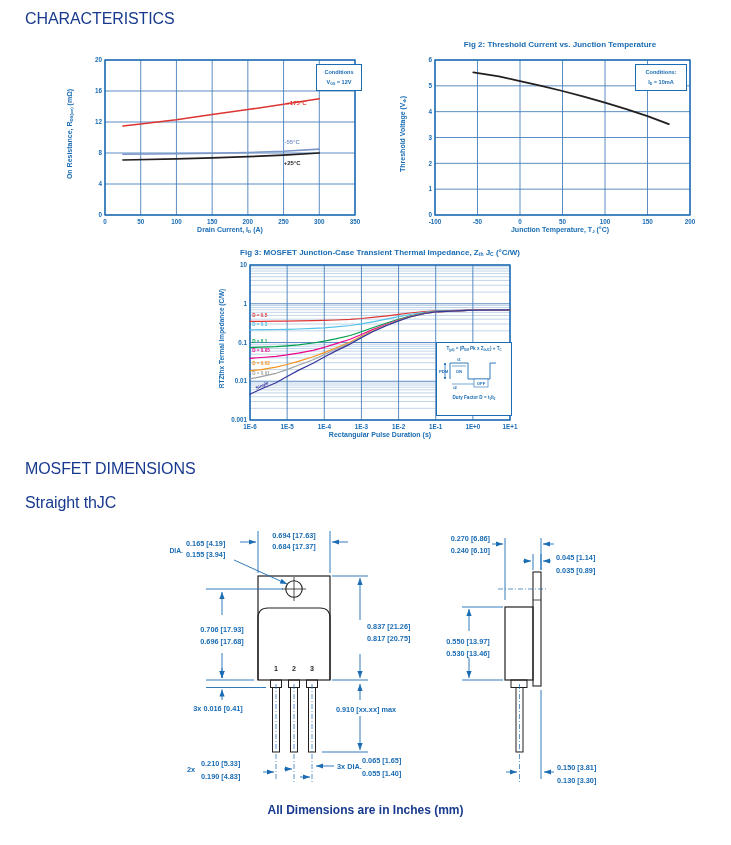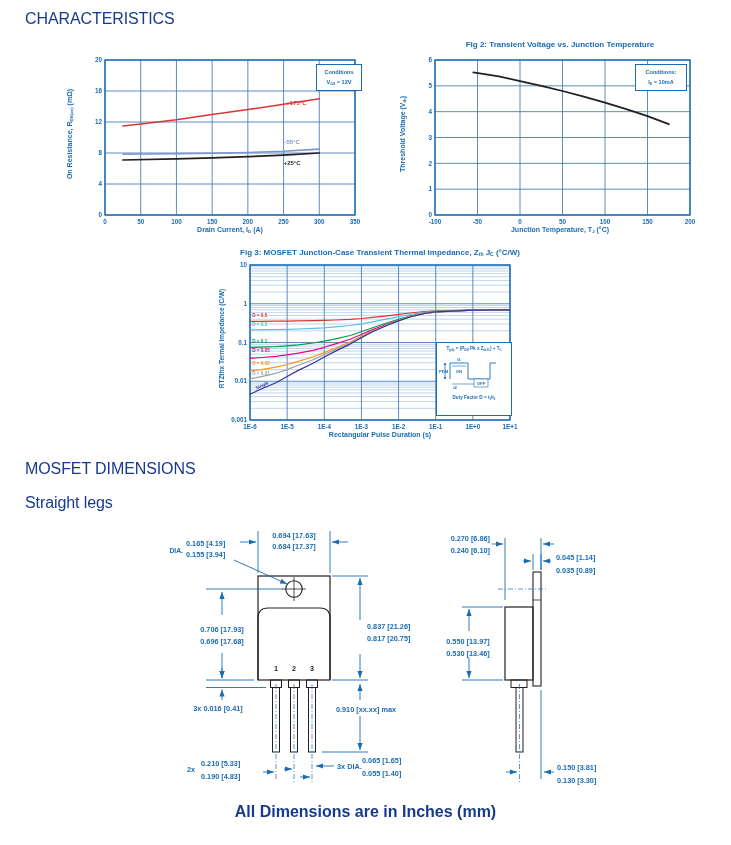--- a/index.html
+++ b/index.html
@@ -7,35 +7,35 @@
         font-family:"Liberation Sans",sans-serif;overflow:hidden;}
   .h1{position:absolute;font-weight:normal;font-size:16px;letter-spacing:-0.1px;}
   .figtitle{position:absolute;font-weight:bold;font-size:8px;text-align:center;white-space:nowrap;}
   .axlabel{position:absolute;font-weight:bold;font-size:7px;text-align:center;white-space:nowrap;}
   .vlabel{transform:rotate(-90deg);}
   .sub{font-size:0.62em;vertical-align:-0.22em;}
   .condbox{position:absolute;border:1px solid #1a6cb3;background:#fff;color:#1a6cb3;
            font-weight:bold;font-size:5.6px;text-align:center;line-height:1.7;padding-top:3px;box-sizing:border-box;}
   .inset{position:absolute;border:1px solid #1a6cb3;background:#fff;color:#1a6cb3;
          font-weight:bold;font-size:4.6px;text-align:center;box-sizing:border-box;padding-top:3px;}
-  .footer{position:absolute;left:0;width:731px;text-align:center;font-weight:bold;font-size:16px;}
+  .footer{position:absolute;left:0;width:731px;text-align:center;font-weight:bold;font-size:12px;}
   svg{position:absolute;}
   svg text.tick{font-family:"Liberation Sans",sans-serif;font-weight:bold;font-size:6.3px;fill:#1a6cb3;}
   svg text.clabel{font-family:"Liberation Sans",sans-serif;font-weight:bold;}
   svg text.dimtext{font-family:"Liberation Sans",sans-serif;font-weight:bold;font-size:7.3px;fill:#1a6cb3;}
   svg text.pin{font-family:"Liberation Sans",sans-serif;font-weight:bold;font-size:7.2px;fill:#231f20;}
 </style>
 </head>
 <body>
 
 <div class="page">
 
   <div class="h1" style="left:25px;top:10px;color:#183a8e">CHARACTERISTICS</div>
   <div class="h1" style="left:25px;top:460px;color:#183a8e">MOSFET DIMENSIONS</div>
-  <div class="h1" style="left:25px;top:494px;color:#183a8e">Straight legs</div>
+  <div class="h1" style="left:25px;top:494px;color:#183a8e">Straight thJC</div>
 
   <div class="axlabel vlabel" style="left:-15px;top:130px;width:170px;color:#1a6cb3"><span>On Resistance, R</span><span class="sub">DS(on)</span><span> (mΩ)</span></div>
   <svg id="fig1svg" style="left:85px;top:52px" width="290" height="185">
       <line x1="20" x2="20" y1="8" y2="163" stroke="#4a80bb" stroke-width="0.9"></line>
       <line x1="55.714285714285715" x2="55.714285714285715" y1="8" y2="163" stroke="#4a80bb" stroke-width="0.9"></line>
       <line x1="91.42857142857143" x2="91.42857142857143" y1="8" y2="163" stroke="#4a80bb" stroke-width="0.9"></line>
       <line x1="127.14285714285714" x2="127.14285714285714" y1="8" y2="163" stroke="#4a80bb" stroke-width="0.9"></line>
       <line x1="162.85714285714286" x2="162.85714285714286" y1="8" y2="163" stroke="#4a80bb" stroke-width="0.9"></line>
       <line x1="198.57142857142858" x2="198.57142857142858" y1="8" y2="163" stroke="#4a80bb" stroke-width="0.9"></line>
       <line x1="234.28571428571428" x2="234.28571428571428" y1="8" y2="163" stroke="#4a80bb" stroke-width="0.9"></line>
@@ -67,21 +67,21 @@
       <text x="207.14285714285714" y="92.08749999999999" text-anchor="middle" class="clabel" fill="#7b96c8" font-size="6px">-55°C</text>
       <polyline points="37.9,108.0 91.4,106.8 127.1,105.9 162.9,104.7 198.6,103.1 234.3,101.0" fill="none" stroke="#231f20" stroke-width="1.7" stroke-linejoin="round" stroke-linecap="round"></polyline>
       <text x="207.14285714285714" y="113.01249999999999" text-anchor="middle" class="clabel" fill="#231f20" font-size="6px">+25°C</text>
     </svg>
   <div class="axlabel" style="left:85px;top:226px;width:290px;color:#1a6cb3"><span>Drain Current, I</span><span class="sub">D</span><span> (A)</span></div>
   <div class="condbox" style="left:316px;top:64px;width:46px;height:27px">
     <div><span>Conditions</span></div>
     <div><span>V</span><span class="sub">GS</span><span> = 12V</span></div>
   </div>
 
-  <div class="figtitle" style="left:415px;top:40px;width:290px;color:#1a6cb3">Fig 2: Transient Voltage vs. Junction Temperature</div>
+  <div class="figtitle" style="left:415px;top:40px;width:290px;color:#1a6cb3">Fig 2: Threshold Current vs. Junction Temperature</div>
   <div class="axlabel vlabel" style="left:318px;top:130px;width:170px;color:#1a6cb3"><span>Threshold Voltage (V</span><span class="sub">th</span><span>)</span></div>
   <svg id="fig2svg" style="left:415px;top:52px" width="290" height="185">
       <line x1="20" x2="20" y1="8" y2="163" stroke="#4a80bb" stroke-width="0.9"></line>
       <line x1="62.5" x2="62.5" y1="8" y2="163" stroke="#4a80bb" stroke-width="0.9"></line>
       <line x1="105" x2="105" y1="8" y2="163" stroke="#4a80bb" stroke-width="0.9"></line>
       <line x1="147.5" x2="147.5" y1="8" y2="163" stroke="#4a80bb" stroke-width="0.9"></line>
       <line x1="190" x2="190" y1="8" y2="163" stroke="#4a80bb" stroke-width="0.9"></line>
       <line x1="232.5" x2="232.5" y1="8" y2="163" stroke="#4a80bb" stroke-width="0.9"></line>
       <line x1="275" x2="275" y1="8" y2="163" stroke="#4a80bb" stroke-width="0.9"></line>
       <line x1="20" x2="275" y1="163" y2="163" stroke="#4a80bb" stroke-width="0.9"></line>

